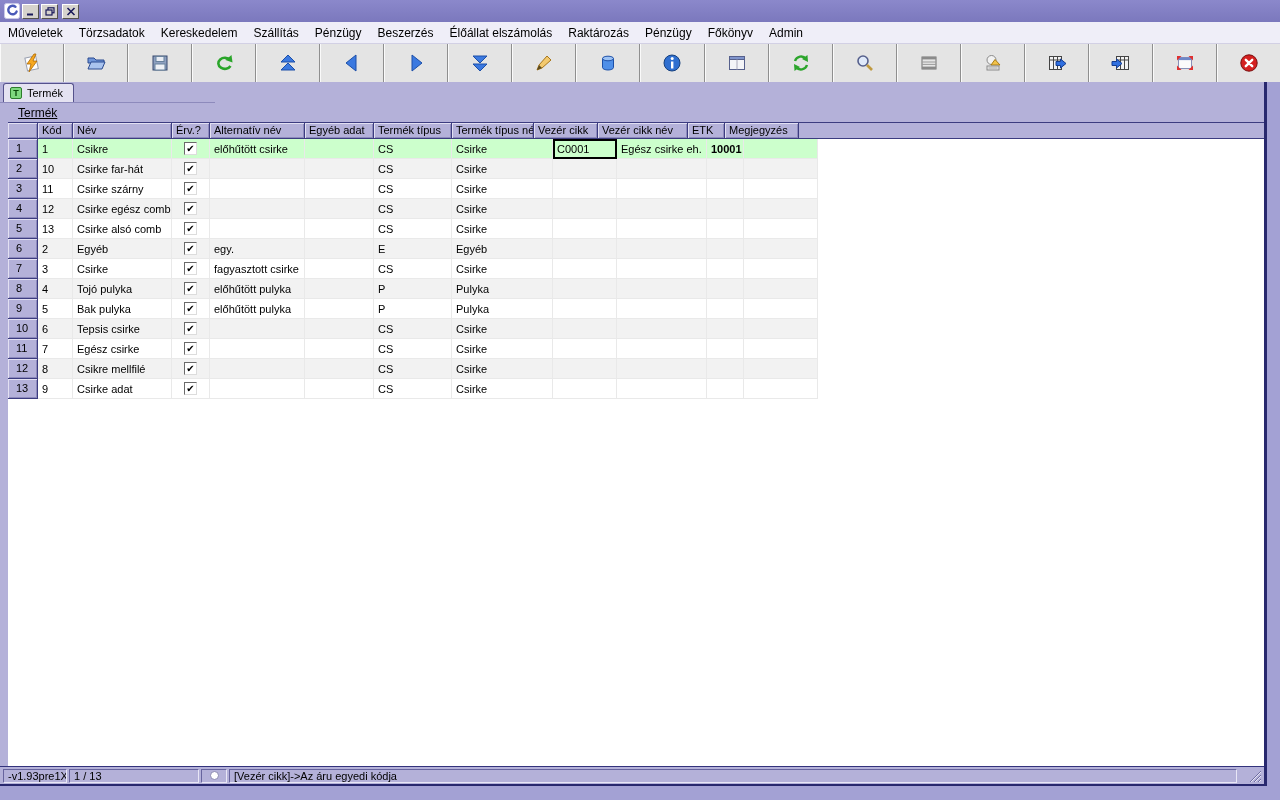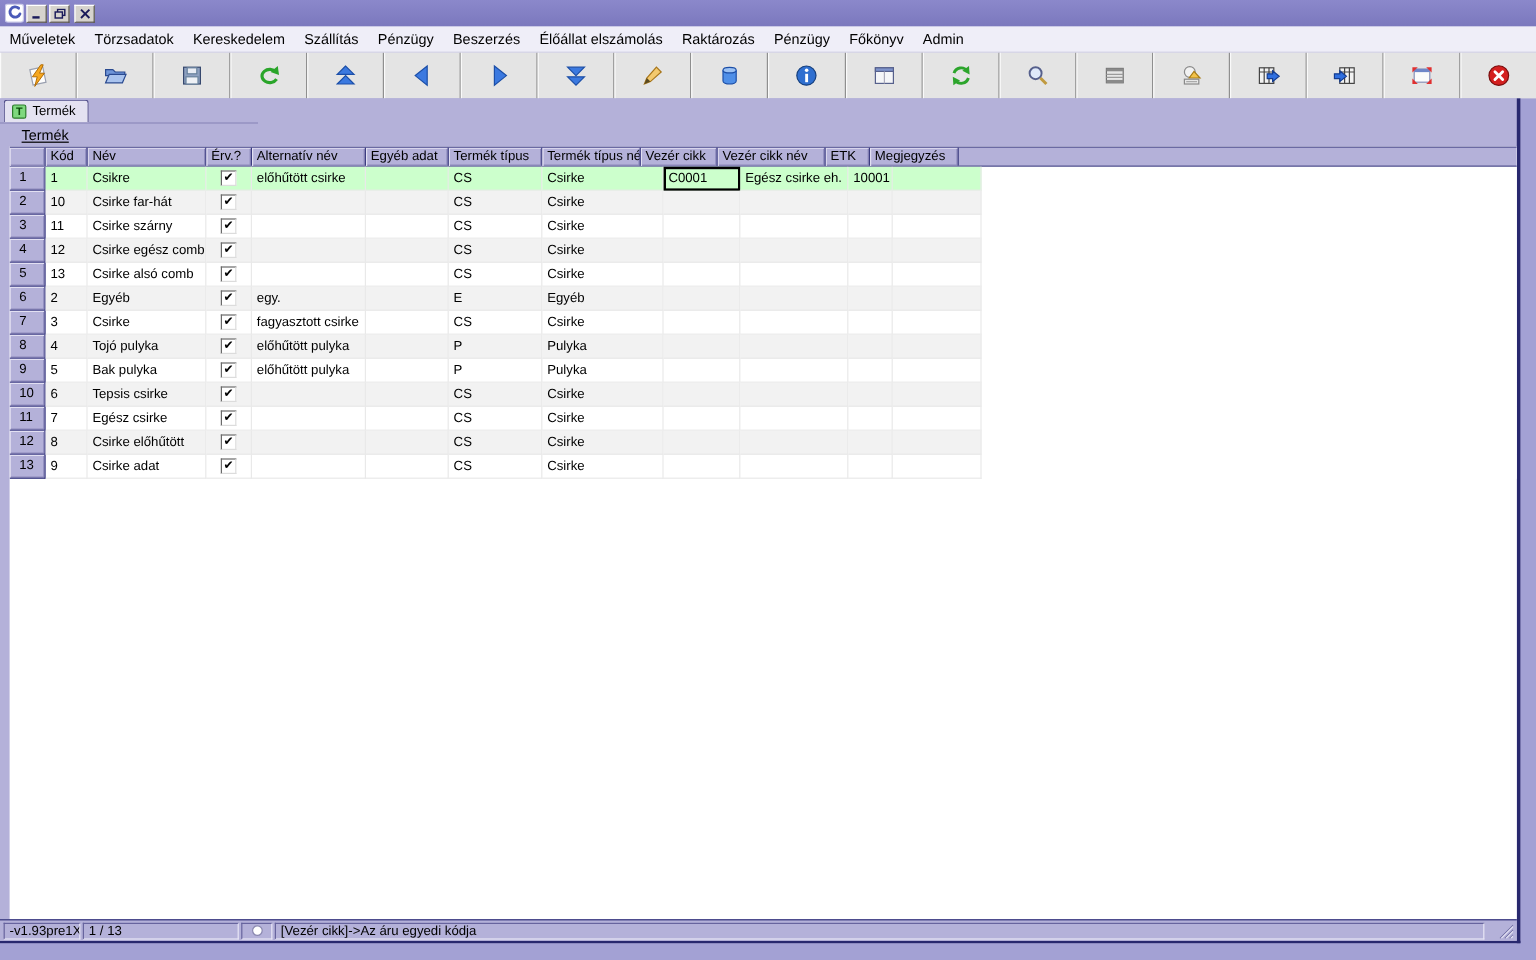--- a/index.html
+++ b/index.html
@@ -337,21 +337,21 @@
             <div class="gcell" style="width: 99px;">Csikre</div>
             <div class="gcell center" style="width: 38px;">
               <span class="checkbox">✔</span>
             </div>
             <div class="gcell" style="width: 95px;">előhűtött csirke</div>
             <div class="gcell" style="width: 69px;"></div>
             <div class="gcell" style="width: 78px;">CS</div>
             <div class="gcell" style="width: 101px;">Csirke</div>
             <div class="gcell selcell" style="width: 64px;">C0001</div>
             <div class="gcell" style="width: 90px;">Egész csirke eh.</div>
-            <div class="gcell" style="width: 37px;">10001</div>
+            <div class="gcell" style="width: 37px; font-weight: bold;">10001</div>
             <div class="gcell" style="width: 74px;"></div>
           </div>
           <div class="grow even ">
             <div class="rownum">2</div>
             <div class="gcell" style="width: 35px;">10</div>
             <div class="gcell" style="width: 99px;">Csirke far-hát</div>
             <div class="gcell center" style="width: 38px;">
               <span class="checkbox">✔</span>
             </div>
             <div class="gcell" style="width: 95px;"></div>
@@ -503,21 +503,21 @@
             <div class="gcell" style="width: 78px;">CS</div>
             <div class="gcell" style="width: 101px;">Csirke</div>
             <div class="gcell" style="width: 64px;"></div>
             <div class="gcell" style="width: 90px;"></div>
             <div class="gcell" style="width: 37px;"></div>
             <div class="gcell" style="width: 74px;"></div>
           </div>
           <div class="grow even ">
             <div class="rownum">12</div>
             <div class="gcell" style="width: 35px;">8</div>
-            <div class="gcell" style="width: 99px;">Csirke előhűtött</div>
+            <div class="gcell" style="width: 99px;">Csikre mellfilé</div>
             <div class="gcell center" style="width: 38px;">
               <span class="checkbox">✔</span>
             </div>
             <div class="gcell" style="width: 95px;"></div>
             <div class="gcell" style="width: 69px;"></div>
             <div class="gcell" style="width: 78px;">CS</div>
             <div class="gcell" style="width: 101px;">Csirke</div>
             <div class="gcell" style="width: 64px;"></div>
             <div class="gcell" style="width: 90px;"></div>
             <div class="gcell" style="width: 37px;"></div>

